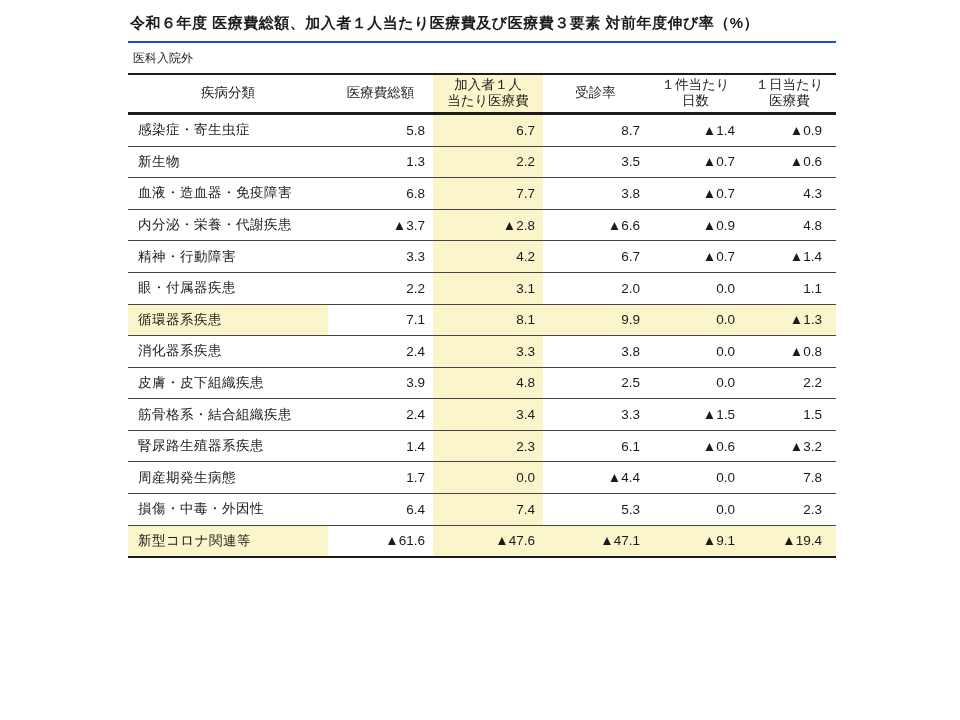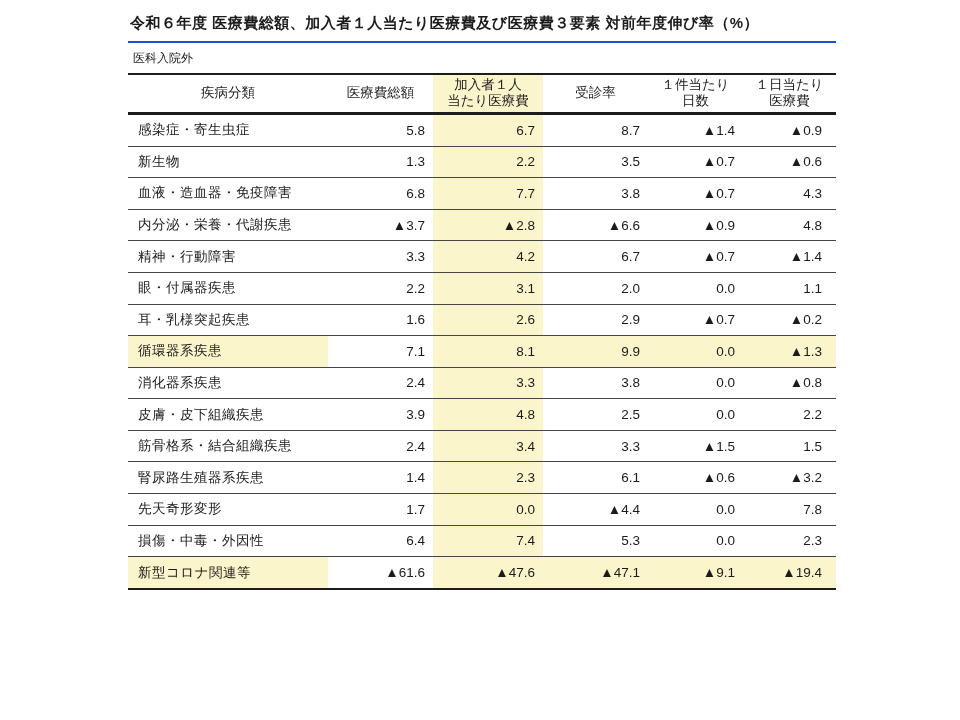--- a/index.html
+++ b/index.html
@@ -158,28 +158,20 @@
             <td class="num-cell col5">▲1.4</td>
           </tr>
           <tr>
             <td class="name-cell">眼・付属器疾患</td>
             <td class="num-cell col1">2.2</td>
             <td class="num-cell col2 ylw">3.1</td>
             <td class="num-cell col3">2.0</td>
             <td class="num-cell col4">0.0</td>
             <td class="num-cell col5">1.1</td>
           </tr>
-          <tr>
-            <td class="name-cell">耳・乳様突起疾患</td>
-            <td class="num-cell col1">1.6</td>
-            <td class="num-cell col2 ylw">2.6</td>
-            <td class="num-cell col3">2.9</td>
-            <td class="num-cell col4">▲0.7</td>
-            <td class="num-cell col5">▲0.2</td>
-          </tr>
           <tr class="hl">
             <td class="name-cell">循環器系疾患</td>
             <td class="num-cell col1">7.1</td>
             <td class="num-cell col2 ylw">8.1</td>
             <td class="num-cell col3">9.9</td>
             <td class="num-cell col4">0.0</td>
             <td class="num-cell col5">▲1.3</td>
           </tr>
           <tr>
             <td class="name-cell">消化器系疾患</td>
@@ -207,21 +199,21 @@
           </tr>
           <tr>
             <td class="name-cell">腎尿路生殖器系疾患</td>
             <td class="num-cell col1">1.4</td>
             <td class="num-cell col2 ylw">2.3</td>
             <td class="num-cell col3">6.1</td>
             <td class="num-cell col4">▲0.6</td>
             <td class="num-cell col5">▲3.2</td>
           </tr>
           <tr>
-            <td class="name-cell">先天奇形変形</td>
+            <td class="name-cell">周産期発生病態</td>
             <td class="num-cell col1">1.7</td>
             <td class="num-cell col2 ylw">0.0</td>
             <td class="num-cell col3">▲4.4</td>
             <td class="num-cell col4">0.0</td>
             <td class="num-cell col5">7.8</td>
           </tr>
           <tr>
             <td class="name-cell">損傷・中毒・外因性</td>
             <td class="num-cell col1">6.4</td>
             <td class="num-cell col2 ylw">7.4</td>

